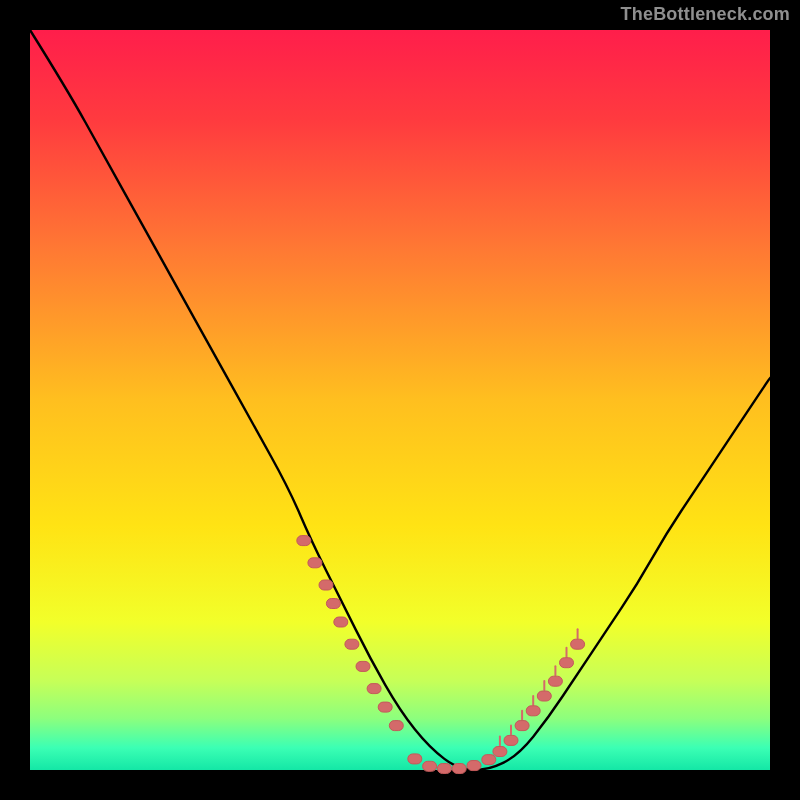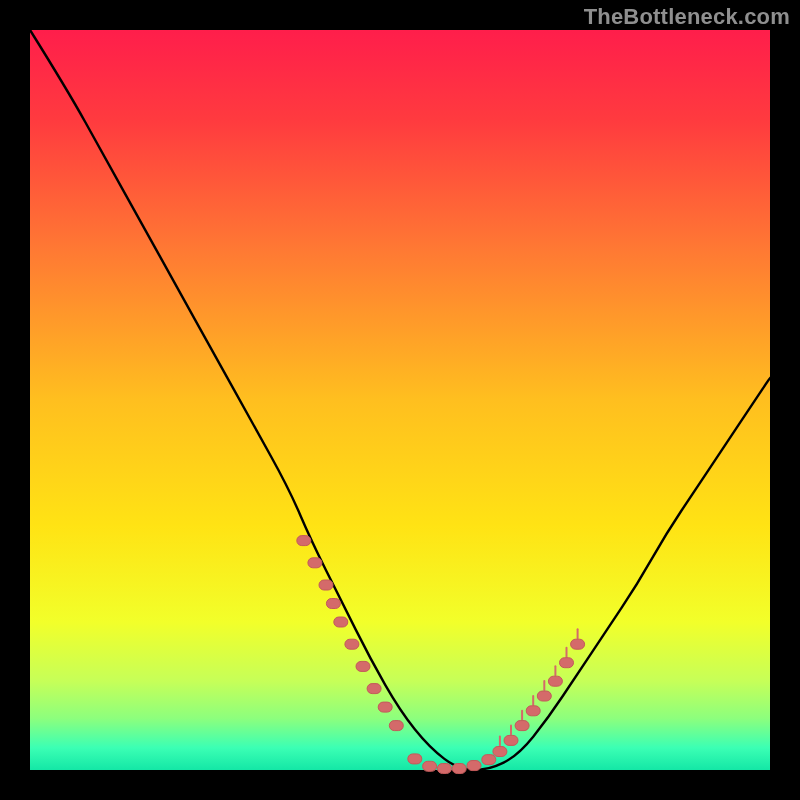--- a/index.html
+++ b/index.html
@@ -16,21 +16,21 @@
     height: 800px;
   }
   svg {
     display: block;
   }
   .watermark {
     position: absolute;
     top: 4px;
     right: 10px;
     font-family: Arial, Helvetica, sans-serif;
-    font-size: 22px;
+    font-size: 18px;
     font-weight: 600;
     color: #8f8f8f;
     letter-spacing: 0.2px;
     user-select: none;
   }
 </style>
 </head>
 <body>
 
 <div class="stage">

